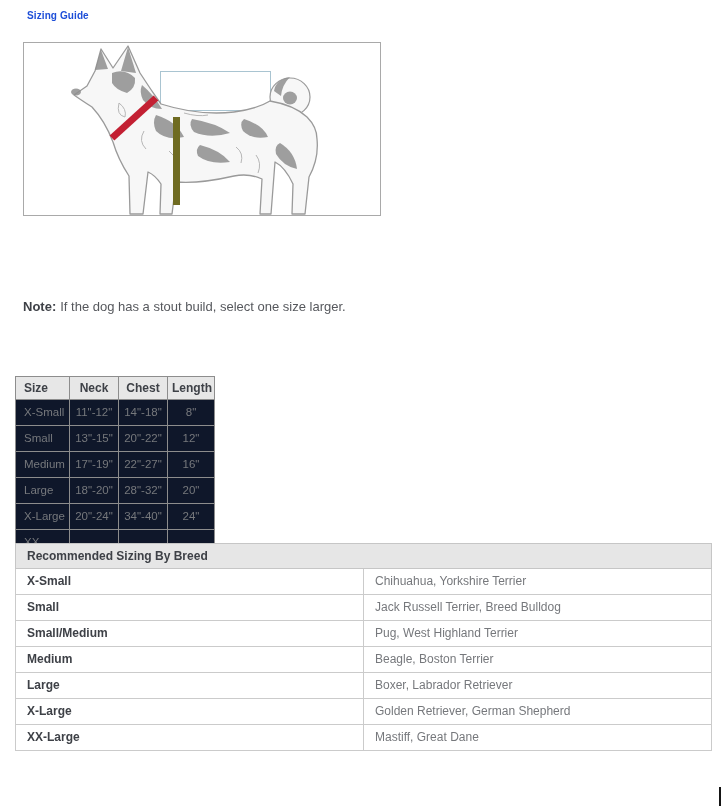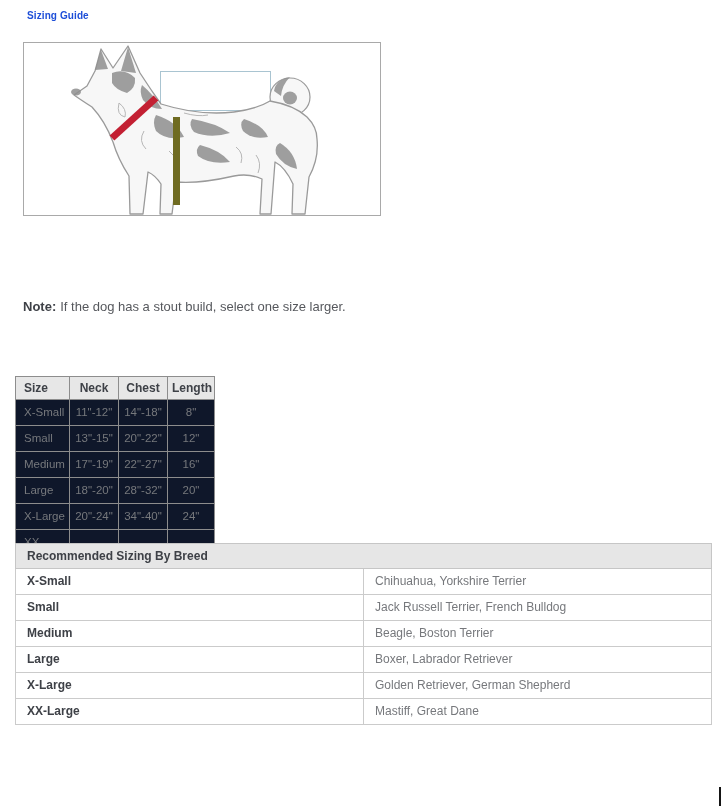--- a/index.html
+++ b/index.html
@@ -182,23 +182,27 @@
     <tbody>
 
 
     <tr>
       <td class="b-size">X-Small</td>
       <td class="b-breeds">Chihuahua, Yorkshire Terrier</td>
     </tr>
 
     <tr>
       <td class="b-size">Small</td>
-      <td class="b-breeds">Jack Russell Terrier, French Bulldog</td>
-    </tr>
-
+      <td class="b-breeds">Jack Russell Terrier, Breed Bulldog</td>
+    </tr>
+
+    <tr>
+      <td class="b-size">Small/Medium</td>
+      <td class="b-breeds">Pug, West Highland Terrier</td>
+    </tr>
 
     <tr>
       <td class="b-size">Medium</td>
       <td class="b-breeds">Beagle, Boston Terrier</td>
     </tr>
 
     <tr>
       <td class="b-size">Large</td>
       <td class="b-breeds">Boxer, Labrador Retriever</td>
     </tr>

